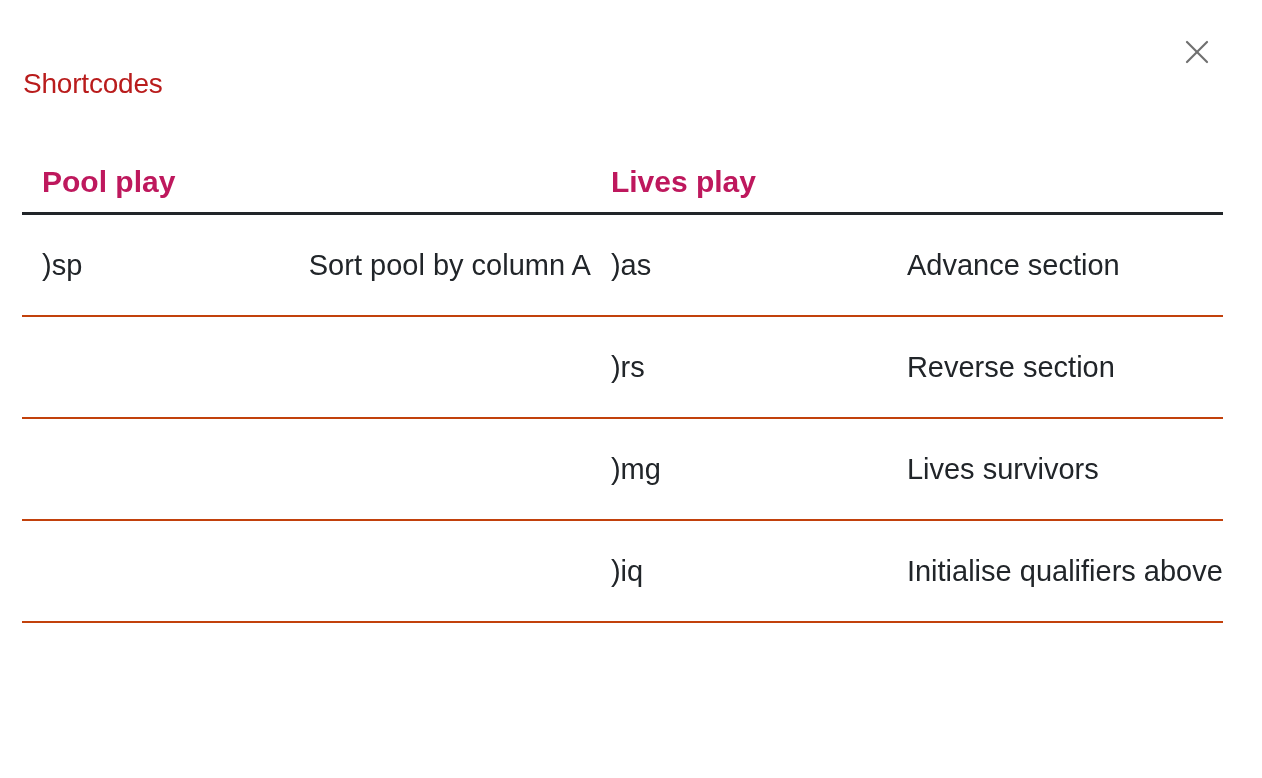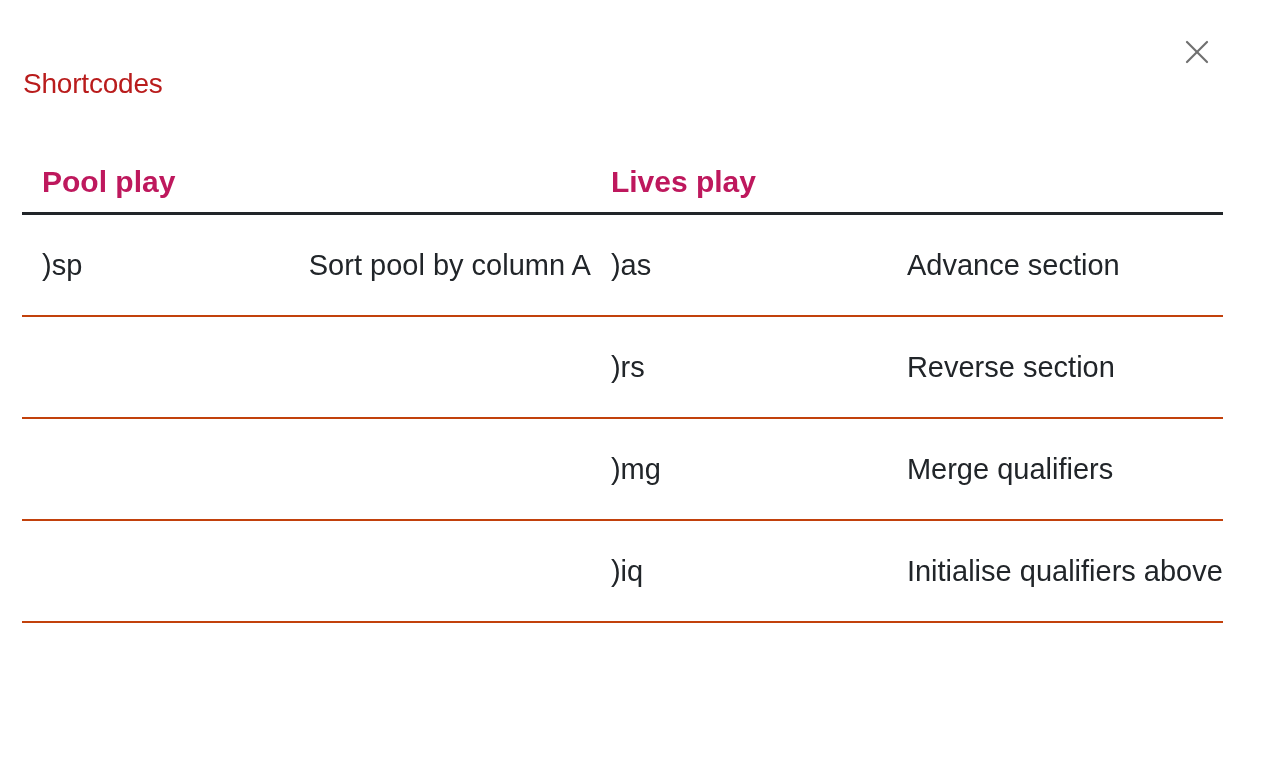--- a/index.html
+++ b/index.html
@@ -131,21 +131,21 @@
       <tr>
         <td class="col-code-left cell-empty"></td>
         <td class="col-desc-left cell-empty"></td>
         <td class="col-code-right">)rs</td>
         <td class="col-desc-right">Reverse section</td>
       </tr>
       <tr>
         <td class="col-code-left cell-empty"></td>
         <td class="col-desc-left cell-empty"></td>
         <td class="col-code-right">)mg</td>
-        <td class="col-desc-right">Merge qualifiers</td>
+        <td class="col-desc-right">Lives survivors</td>
       </tr>
       <tr>
         <td class="col-code-left cell-empty"></td>
         <td class="col-desc-left cell-empty"></td>
         <td class="col-code-right">)iq</td>
         <td class="col-desc-right">Initialise qualifiers above</td>
       </tr>
     </tbody>
   </table>
 

